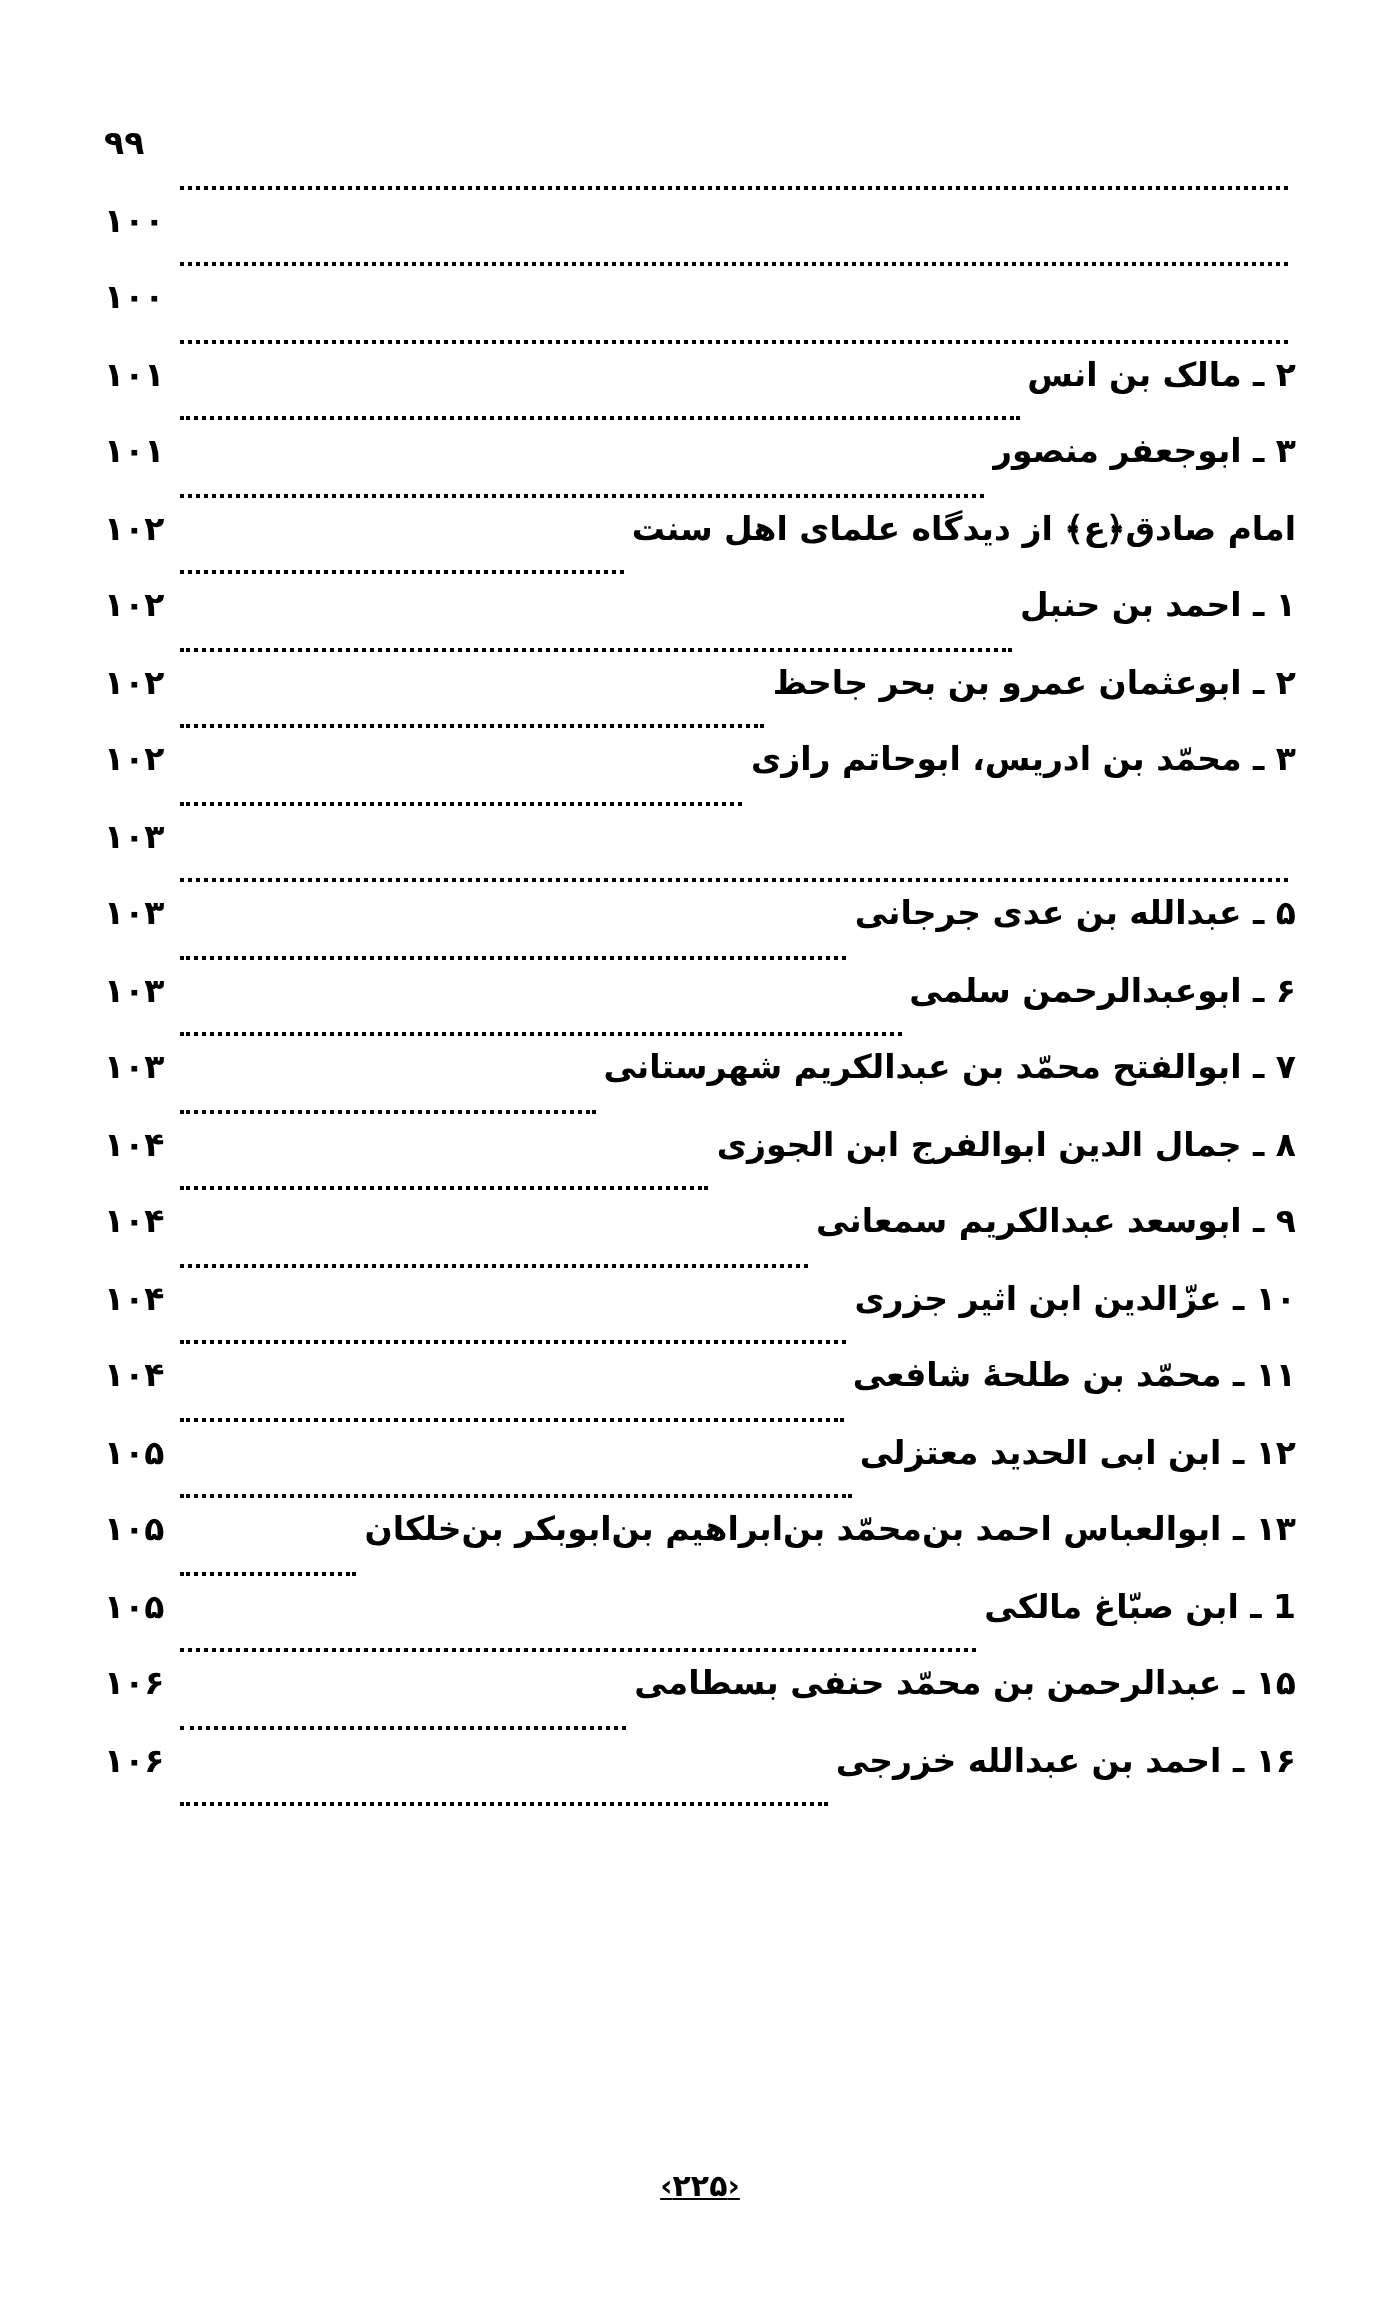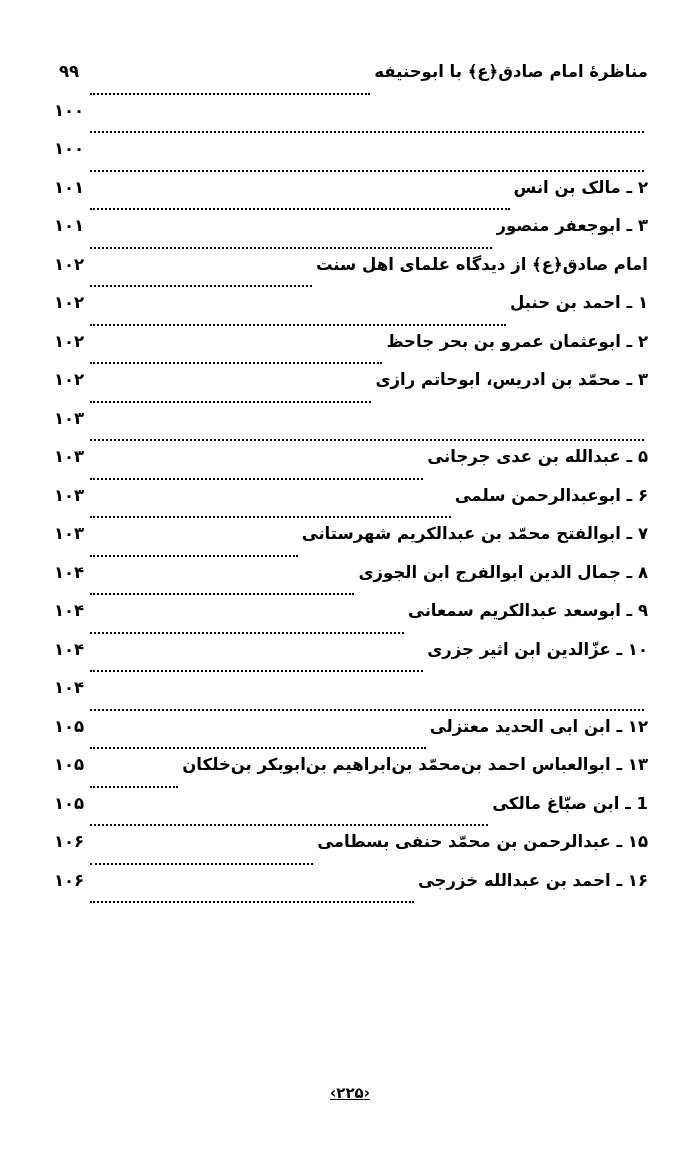--- a/index.html
+++ b/index.html
@@ -57,21 +57,21 @@
     min-width: 8px;
     height: 1px;
     align-self: flex-end;
     margin-bottom: 6px;
   }
   .toc-page {
     font-size: 16.5px;
     font-weight: bold;
     flex: 0 0 auto;
     direction: rtl;
-    text-align: center;
+    text-align: left;
     min-width: 34px;
   }
   
   .toc-entry.long .toc-title {
     max-width: 83%;
   }
   .footer {
     margin-top: auto;
     text-align: center;
     font-size: 15px;
@@ -80,21 +80,20 @@
     letter-spacing: 0.5px;
     text-decoration: underline;
   }
 </style>
 </head>
 <body>
 
 <div class="page">
   <div class="toc-list">
       <div class="toc-entry">
-        <span class="toc-title heading">مناظرهٔ امام صادق﴿ع﴾ با ابوحنیفه</span>
         <span class="leader"></span>
         <span class="toc-page">۹۹</span>
       </div>
       <div class="toc-entry">
         <span class="leader"></span>
         <span class="toc-page">۱۰۰</span>
       </div>
       <div class="toc-entry">
         <span class="leader"></span>
         <span class="toc-page">۱۰۰</span>
@@ -157,20 +156,21 @@
         <span class="toc-title heading">۹ ـ ابوسعد عبدالکریم سمعانی</span>
         <span class="leader"></span>
         <span class="toc-page">۱۰۴</span>
       </div>
       <div class="toc-entry">
         <span class="toc-title heading">۱۰ ـ عزّالدین ابن اثیر جزری</span>
         <span class="leader"></span>
         <span class="toc-page">۱۰۴</span>
       </div>
       <div class="toc-entry">
+        <span class="toc-title heading">۱۱ ـ محمّد بن طلحهٔ شافعی</span>
         <span class="leader"></span>
         <span class="toc-page">۱۰۴</span>
       </div>
       <div class="toc-entry">
         <span class="toc-title heading">۱۲ ـ ابن ابی الحدید معتزلی</span>
         <span class="leader"></span>
         <span class="toc-page">۱۰۵</span>
       </div>
       <div class="toc-entry long">
         <span class="toc-title heading">۱۳ ـ ابوالعباس احمد بن‌محمّد بن‌ابراهیم بن‌ابوبکر بن‌خلکان</span>

